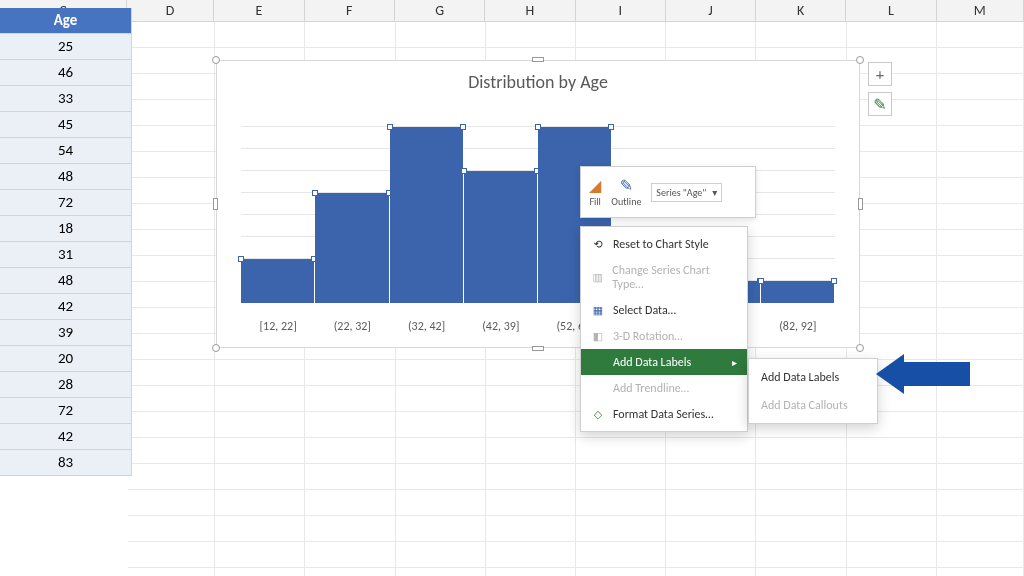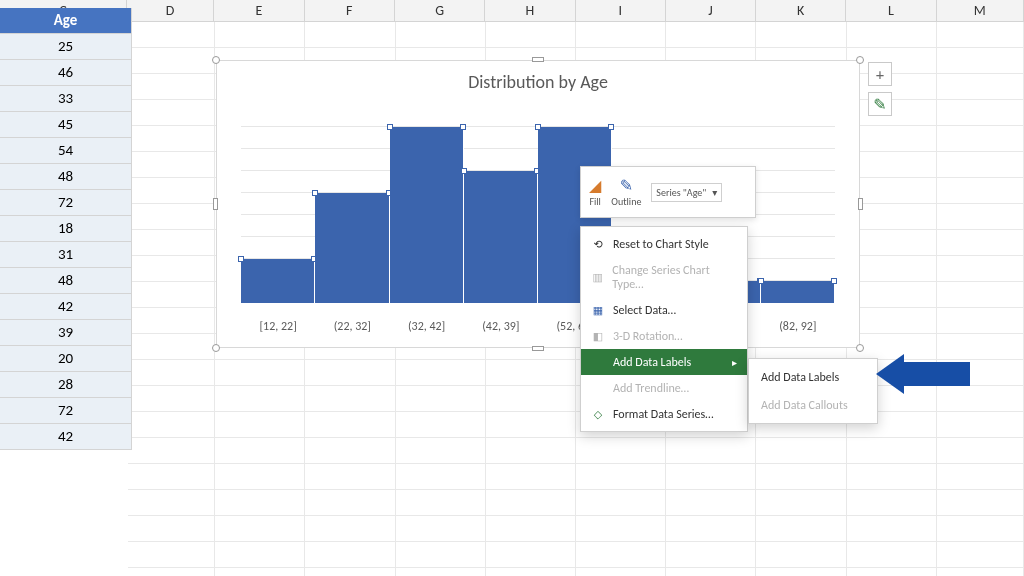--- a/index.html
+++ b/index.html
@@ -347,20 +347,21 @@
     <div class="cell">72</div>
     <div class="cell">18</div>
     <div class="cell">31</div>
     <div class="cell">48</div>
     <div class="cell">42</div>
     <div class="cell">39</div>
     <div class="cell">20</div>
     <div class="cell">28</div>
     <div class="cell">72</div>
     <div class="cell">42</div>
+    <div class="cell">83</div>
   </div>
 
 <div class="chart-container">
   <div class="chart-title">Distribution by Age</div>
   <div class="plot-area">
     <div class="gridline" style="bottom:0%"></div>
     <div class="gridline" style="bottom:11.1%"></div>
     <div class="gridline" style="bottom:22.2%"></div>
     <div class="gridline" style="bottom:33.3%"></div>
     <div class="gridline" style="bottom:44.4%"></div>

